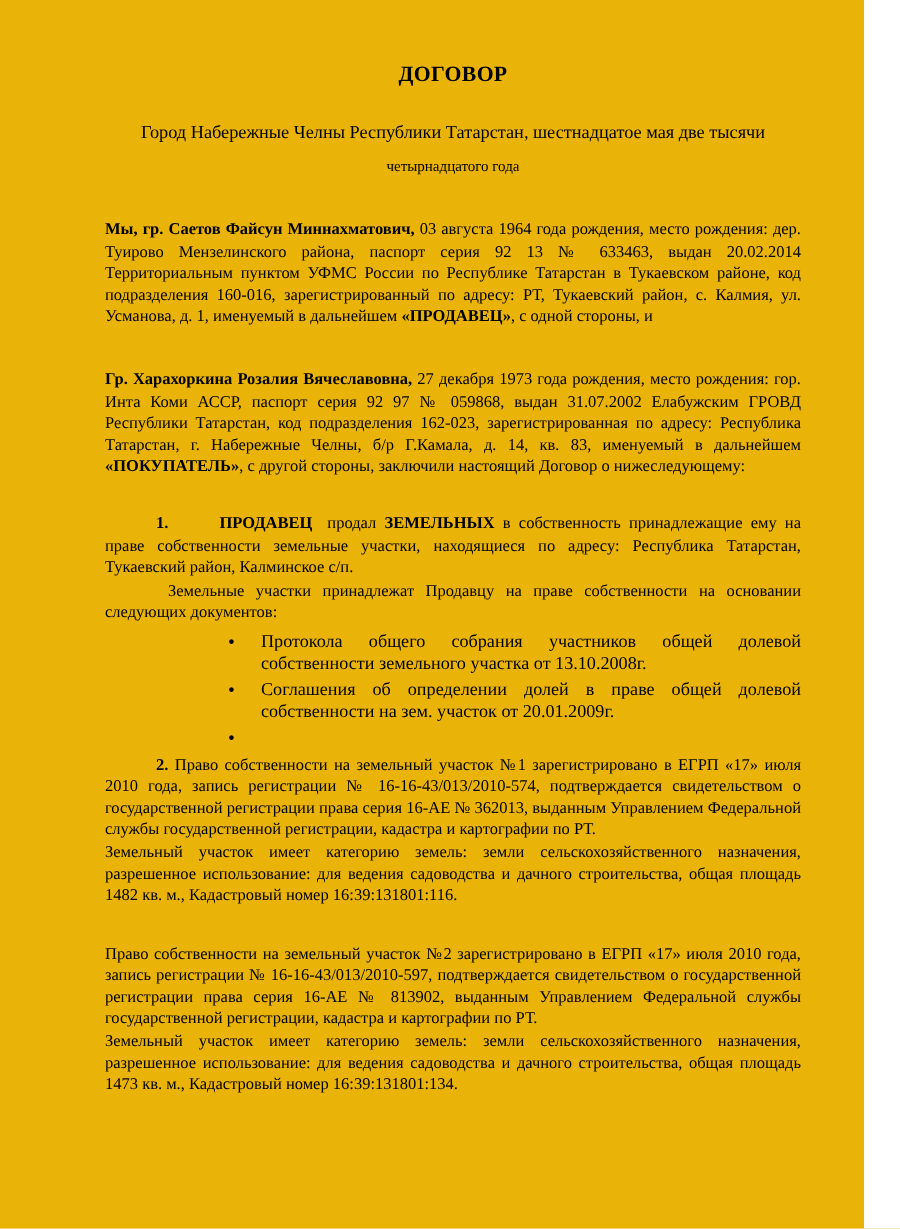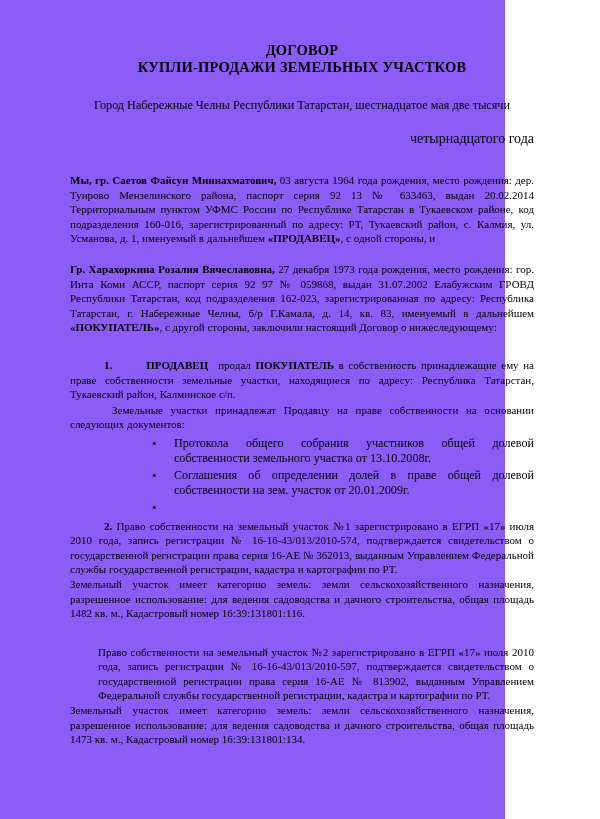--- a/index.html
+++ b/index.html
@@ -9,25 +9,25 @@
   }
   body {
     width: 600px;
     height: 819px;
     overflow: hidden;
     font-family: "Liberation Serif", "DejaVu Serif", serif;
     color: #000000;
   }
   .page {
     position: relative;
-    width: 505px;
+    width: 576px;
     height: 819px;
     box-sizing: border-box;
     padding: 0;
-    background: #8b5cf6;
+    background: #eab308;
   }
   .content {
     position: absolute;
     left: 70px;
     top: 0;
     width: 464px;
   }
 
   
   .title-block {
@@ -42,39 +42,39 @@
   }
   .title-line.second {
     font-size: 14.5px;
   }
   .place-line {
     margin-top: 21px;
     font-size: 12.2px;
     line-height: 16px;
   }
   .year-line {
-    margin-top: 18px;
-    text-align: right;
-    font-size: 14px;
+    margin-top: 8px;
+    text-align: center;
+    font-size: 10px;
     line-height: 16px;
   }
 
   
   p {
     margin: 0;
     font-size: 11px;
     line-height: 14.6px;
     text-align: justify;
     text-justify: inter-word;
   }
   .party {
     margin-top: 0;
   }
   .p-seller { margin-top: 26px; }
-  .p-buyer  { margin-top: 16px; }
+  .p-buyer  { margin-top: 27px; }
 
   b, .bold { font-weight: bold; }
 
   .indent { text-indent: 42px; }
 
   .clause-1 { margin-top: 23px; }
   .clause-1 .num { font-weight: bold; }
   .gap-wide { display: inline-block; width: 34px; }
   .gap-mid  { display: inline-block; width: 10px; }
 
@@ -99,40 +99,39 @@
   ul.docs li .dot {
     position: absolute;
     left: -22px;
     top: 0;
     font-size: 13px;
     line-height: 15.4px;
   }
 
   .clause-2 { margin-top: 20px; }
   .plot-desc { margin-top: 0px; }
-  .p-plot2 { margin-top: 24px; margin-left: 28px; }
+  .p-plot2 { margin-top: 24px; }
 </style>
 </head>
 <body>
 
 <div class="page">
   <div class="content">
 
     <div class="title-block">
       <div class="title-line">ДОГОВОР</div>
-      <div class="title-line second">КУПЛИ-ПРОДАЖИ ЗЕМЕЛЬНЫХ УЧАСТКОВ</div>
       <div class="place-line">Город Набережные Челны Республики Татарстан, шестнадцатое мая две тысячи</div>
       <div class="year-line">четырнадцатого года</div>
     </div>
 
     <p class="party p-seller"><b>Мы, гр. Саетов Файсун Миннахматович,</b><span> 03 августа 1964 года рождения, место рождения: дер. Туирово Мензелинского района, паспорт серия 92 13 № 633463, выдан 20.02.2014 Территориальным пунктом УФМС России по Республике Татарстан в Тукаевском районе, код подразделения 160-016, зарегистрированный по адресу: РТ, Тукаевский район, с. Калмия, ул. Усманова, д. 1, именуемый в дальнейшем </span><b>«ПРОДАВЕЦ»</b><span>, с одной стороны, и</span></p>
 
     <p class="party p-buyer"><b>Гр. Харахоркина Розалия Вячеславовна,</b><span> 27 декабря 1973 года рождения, место рождения: гор. Инта Коми АССР, паспорт серия 92 97 № 059868, выдан 31.07.2002 Елабужским ГРОВД Республики Татарстан, код подразделения 162-023, зарегистрированная по адресу: Республика Татарстан, г. Набережные Челны, б/р Г.Камала, д. 14, кв. 83, именуемый в дальнейшем </span><b>«ПОКУПАТЕЛЬ»</b><span>, с другой стороны, заключили настоящий Договор о нижеследующему:</span></p>
 
-    <p class="clause-1"><span class="gap-wide"></span><b class="num">1.</b><span class="gap-wide"></span><b>ПРОДАВЕЦ</b><span class="gap-mid"></span><span>продал </span><b>ПОКУПАТЕЛЬ</b><span> в собственность принадлежащие ему на праве собственности земельные участки,  находящиеся по адресу: Республика Татарстан, Тукаевский район, Калминское с/п.</span></p>
+    <p class="clause-1"><span class="gap-wide"></span><b class="num">1.</b><span class="gap-wide"></span><b>ПРОДАВЕЦ</b><span class="gap-mid"></span><span>продал </span><b>ЗЕМЕЛЬНЫХ</b><span> в собственность принадлежащие ему на праве собственности земельные участки,  находящиеся по адресу: Республика Татарстан, Тукаевский район, Калминское с/п.</span></p>
 
     <p class="p-basis indent">Земельные участки принадлежат Продавцу на праве собственности на основании следующих документов:</p>
 
     <ul class="docs">
       <li><span class="dot">•</span><span>Протокола общего собрания участников общей долевой собственности земельного участка от 13.10.2008г.</span></li>
       <li><span class="dot">•</span><span>Соглашения об определении долей в праве общей долевой собственности на зем. участок от 20.01.2009г.</span></li>
       <li><span class="dot">•</span></li>
     </ul>
 
     <p class="clause-2"><span class="gap-wide"></span><b class="num">2.</b><span> Право собственности на земельный участок №1 зарегистрировано в ЕГРП «17» июля 2010 года, запись регистрации № 16-16-43/013/2010-574, подтверждается свидетельством о государственной регистрации права серия 16-АЕ № 362013, выданным Управлением Федеральной службы государственной регистрации, кадастра и картографии по РТ.</span></p>

